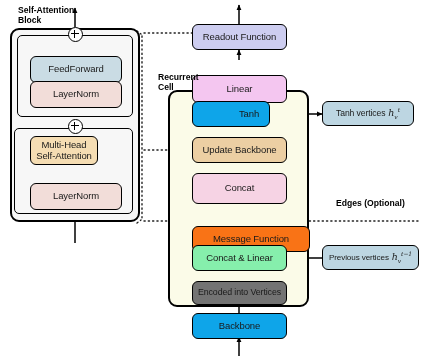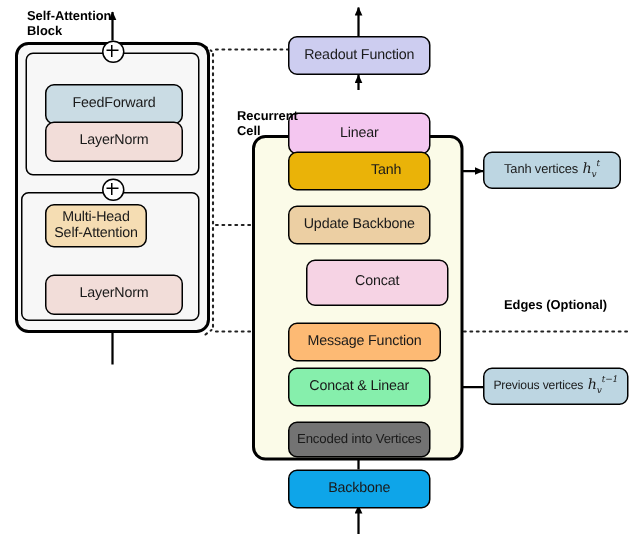--- a/index.html
+++ b/index.html
@@ -212,33 +212,33 @@
   <div class="oplus" style="left:68px; top:119px;"></div>
 
   <div class="node" style="left:192px; top:24px; width:95px; height:26px; background:#cdcdf0;">
     <span class="lbl">Readout Function</span>
   </div>
 
   <div class="node" style="left:192px; top:60px; width:95px; height:28px; background:#f4c6f0;margin-top:15px;">
     <span class="lbl">Linear</span>
   </div>
 
-  <div class="node" style="left:192px; top:101px; width:95px; height:26px; background:#eab308;padding-left:36px;">
+  <div class="node" style="left:192px; top:101px; width:78px; height:26px; background:#0ea5e9;padding-left:36px;">
     <span class="lbl">Tanh</span>
   </div>
 
   <div class="node" style="left:192px; top:137px; width:95px; height:26px; background:#eccfa3;">
     <span class="lbl">Update Backbone</span>
   </div>
 
-  <div class="node" style="left:204px; top:173px; width:95px; height:31px; background:#f6d3e4;">
+  <div class="node" style="left:192px; top:173px; width:95px; height:31px; background:#f6d3e4;">
     <span class="lbl">Concat</span>
   </div>
 
-  <div class="node" style="left:192px; top:215px; width:102px; height:26px; background:#fdba74;">
+  <div class="node" style="left:192px; top:226px; width:118px; height:26px; background:#f97316;">
     <span class="lbl">Message Function</span>
   </div>
 
   <div class="node" style="left:192px; top:245px; width:95px; height:26px; background:#86efac;">
     <span class="lbl">Concat &amp; Linear</span>
   </div>
 
   <div class="node" style="left:192px; top:281px; width:95px; height:24px; background:#737373; font-size:8.8px;">
     <span class="lbl">Encoded into Vertices</span>
   </div>

